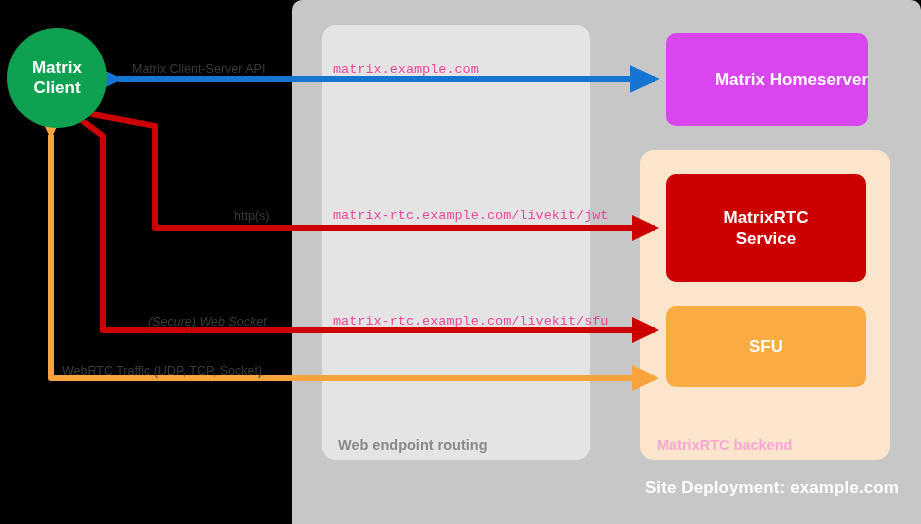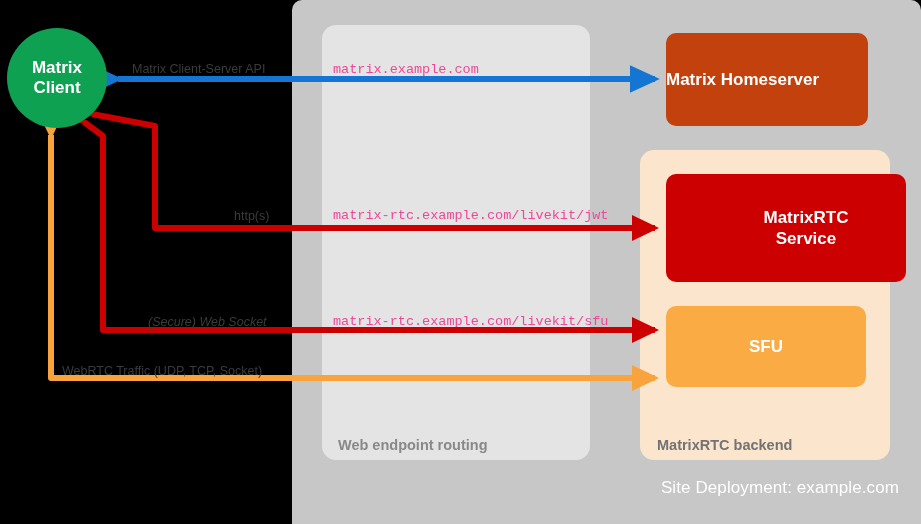--- a/index.html
+++ b/index.html
@@ -24,21 +24,21 @@
     left: 292px; top: 0px;
     width: 629px; height: 524px;
     background: #c7c7c7;
     border-radius: 10px 10px 0 0;
   }
   #site-deployment-label {
     left: 0; right: 22px; top: 478px;
     text-align: right;
     color: #ffffff;
     font-size: 17px;
-    font-weight: normal;
+    font-weight: bold;
     letter-spacing: .1px;
   }
   #web-endpoint-routing {
     left: 322px; top: 25px;
     width: 268px; height: 435px;
     background: #e4e4e4;
     border-radius: 14px;
   }
   #web-endpoint-routing-label {
     left: 338px; top: 437px;
@@ -47,21 +47,21 @@
     font-weight: bold;
   }
   #matrixrtc-backend {
     left: 640px; top: 150px;
     width: 250px; height: 310px;
     background: #fce5cd;
     border-radius: 14px;
   }
   #matrixrtc-backend-label {
     left: 657px; top: 437px;
-    color: #737373;
+    color: #f9a8d4;
     font-size: 14.5px;
     font-weight: bold;
   }
 
   
   #matrix-client {
     left: 7px; top: 28px;
     width: 100px; height: 100px;
     border-radius: 50%;
     background: #0fa152;
@@ -72,35 +72,35 @@
     color: #ffffff;
     font-size: 17px;
     font-weight: bold;
     line-height: 1.18;
     text-align: center;
     z-index: 6;
   }
   #matrix-homeserver {
     left: 666px; top: 33px;
     width: 202px; height: 93px;
-    background: #c2410c;
+    background: #d946ef;
     border-radius: 10px;
-    display: flex; align-items: center; justify-content: flex-start;
+    display: flex; align-items: center; justify-content: flex-end;
     color: #ffffff; font-size: 17px; font-weight: bold;
     text-align: center;
   }
   #matrixrtc-auth-service {
     left: 666px; top: 174px;
     width: 200px; height: 108px;
     background: #cc0000;
     border-radius: 10px;
     display: flex; align-items: center; justify-content: center;
     flex-direction: column;
     color: #ffffff; font-size: 17px; font-weight: bold;
-    line-height: 1.26; text-align: center; padding-left: 40px;
+    line-height: 1.26; text-align: center;
   }
   #sfu-node {
     left: 666px; top: 306px;
     width: 200px; height: 81px;
     background: #fbab43;
     border-radius: 10px;
     display: flex; align-items: center; justify-content: center;
     color: #ffffff; font-size: 17px; font-weight: bold;
     text-align: center;
   }

